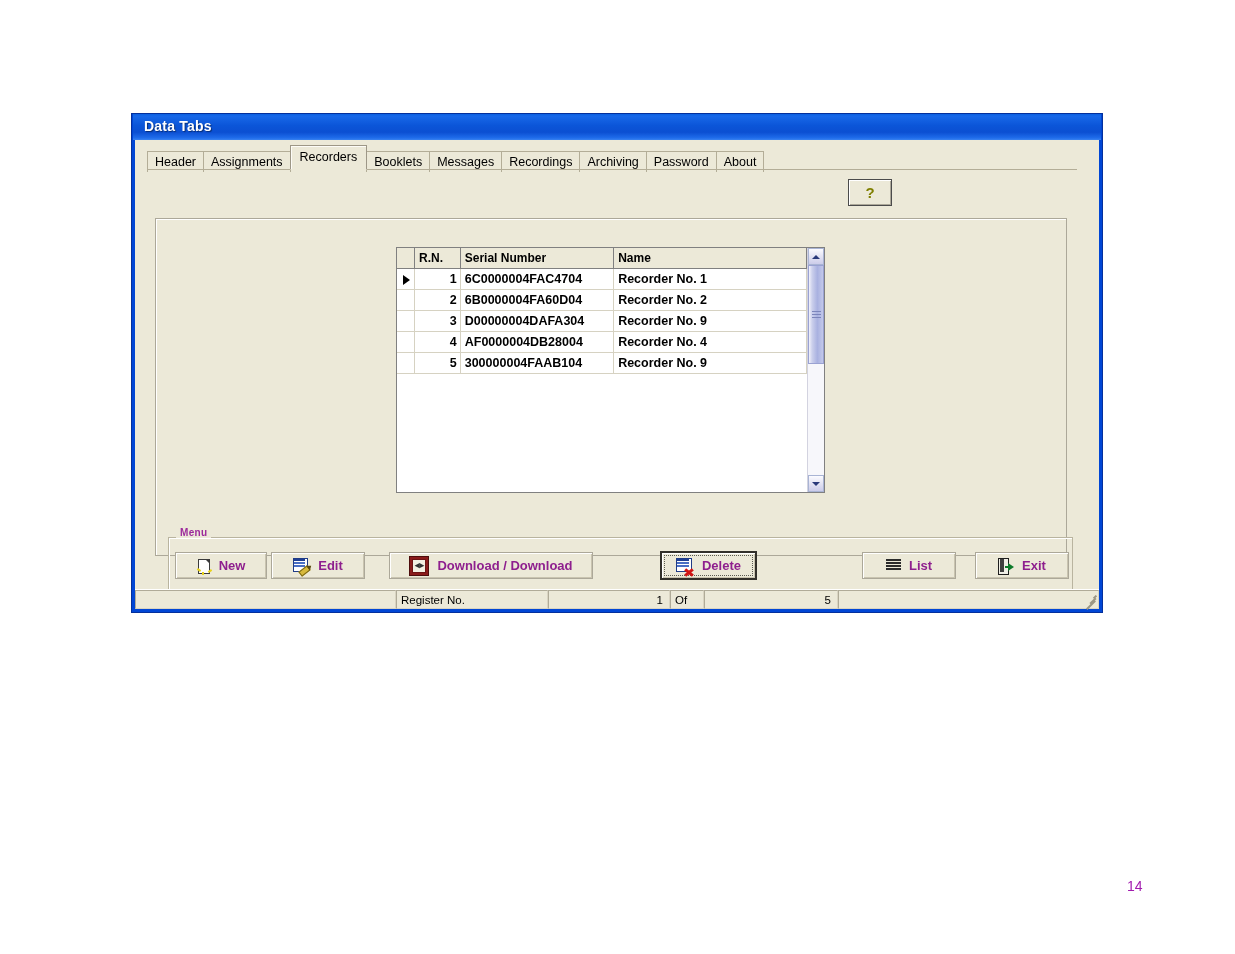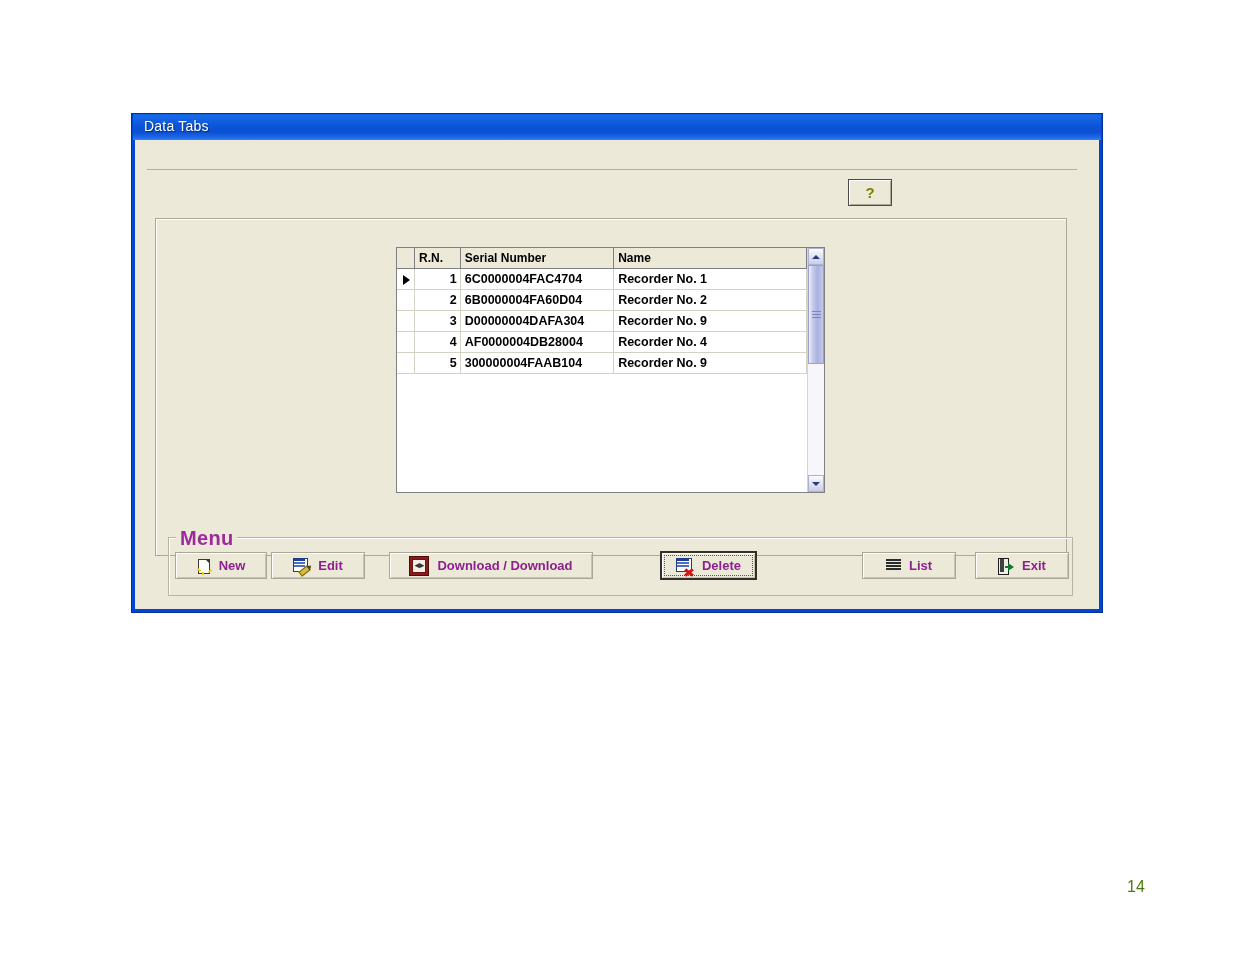--- a/index.html
+++ b/index.html
@@ -33,21 +33,21 @@
        #0a5fe0 0%, #1868e8 8%, #0b55d8 45%, #0b4fd2 70%, #1f6ceb 92%, #3a82f0 100%);
     position: relative;
     margin: 0 -2px 0 -2px;
   }
   #title-text {
     position: absolute;
     left: 11px;
     top: 4px;
     color: #ffffff;
     font-size: 14px;
-    font-weight: normal;
+    font-weight: bold;
     letter-spacing: .2px;
     text-shadow: 1px 1px 1px rgba(0,0,0,.45);
   }
   #client-area {
     background: #ece9d8;
     height: calc(100% - 26px);
     position: relative;
     box-sizing: border-box;
   }
 
@@ -256,21 +256,21 @@
     border: 1px solid #b9b49f;
     box-shadow: inset 1px 1px 0 #ffffff;
     box-sizing: border-box;
   }
   #menu-legend {
     position: absolute;
     left: 41px;
     top: 387px;
     background: #ece9d8;
     padding: 0 4px;
-    font-size: 20px;
+    font-size: 10px;
     font-weight: bold;
     color: #9c2a9c;
     letter-spacing: .3px;
   }
   .menu-btn {
     position: absolute;
     background: #ece9d8;
     border: 1px solid #aca899;
     box-shadow: inset 1px 1px 0 #ffffff, inset -1px -1px 0 #c9c4b0;
     display: flex;
@@ -428,35 +428,46 @@
   }
   #resize-grip i:nth-child(1) { width: 12px; bottom: 1px; right: 0px; }
   #resize-grip i:nth-child(2) { width: 8px;  bottom: 1px; right: 0px; margin-bottom: 4px; }
   #resize-grip i:nth-child(3) { width: 4px;  bottom: 1px; right: 0px; margin-bottom: 8px; }
 
   
   #page-number {
     position: absolute;
     left: 1127px;
     top: 878px;
-    font-size: 16px;
-    color: #4d7c0f;
+    font-size: 14px;
+    color: #a21caf;
   }
 </style>
 </head>
 <body>
 
 <div id="app-window">
 
   <div id="title-bar">
     <div id="title-text">Data Tabs</div>
   </div>
 
   <div id="client-area">
 
+    <div id="tab-strip">
+      <div class="tab">Header</div>
+      <div class="tab">Assignments</div>
+      <div class="tab selected">Recorders</div>
+      <div class="tab">Booklets</div>
+      <div class="tab">Messages</div>
+      <div class="tab">Recordings</div>
+      <div class="tab">Archiving</div>
+      <div class="tab">Password</div>
+      <div class="tab">About</div>
+    </div>
     <div id="tab-underline"></div>
 
     <div id="help-button">
       <span>?</span>
     </div>
 
     <div id="content-panel"></div>
 
     <div id="data-grid">
       <div id="grid-body-wrap">
@@ -589,16 +600,30 @@
       <span class="ico ico-exit">
         <span class="door"></span>
           <span class="shaft"></span>
           <span class="arrow"></span>
       </span>
       <span>Exit</span>
     </div>
 
   </div>
 
+  <div id="status-bar">
+    <div class="sb-pane sb-spring"></div>
+    <div class="sb-pane" id="sp-label">Register No.</div>
+    <div class="sb-pane" id="sp-num">1</div>
+    <div class="sb-pane" id="sp-of">Of</div>
+    <div class="sb-pane" id="sp-total">5</div>
+    <div class="sb-pane" id="sp-rest">
+      <span id="resize-grip">
+          <i></i>
+          <i></i>
+          <i></i>
+        </span>
+    </div>
+  </div>
 
 </div>
 
 <div id="page-number">14</div>
 
 </body></html>

